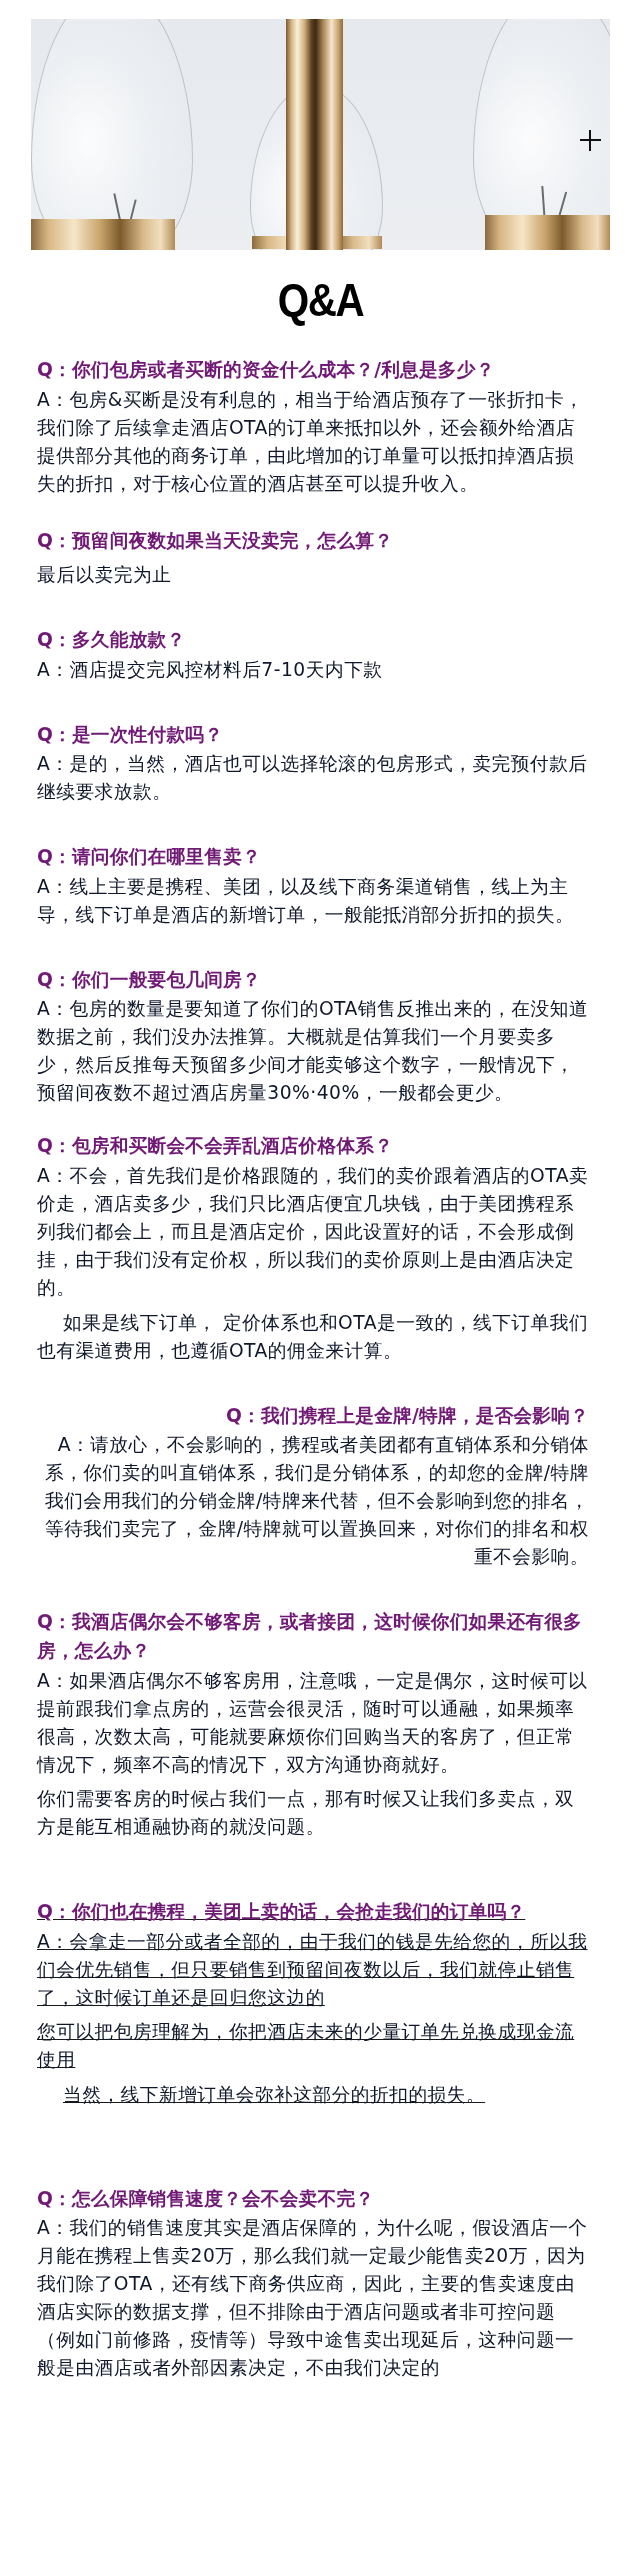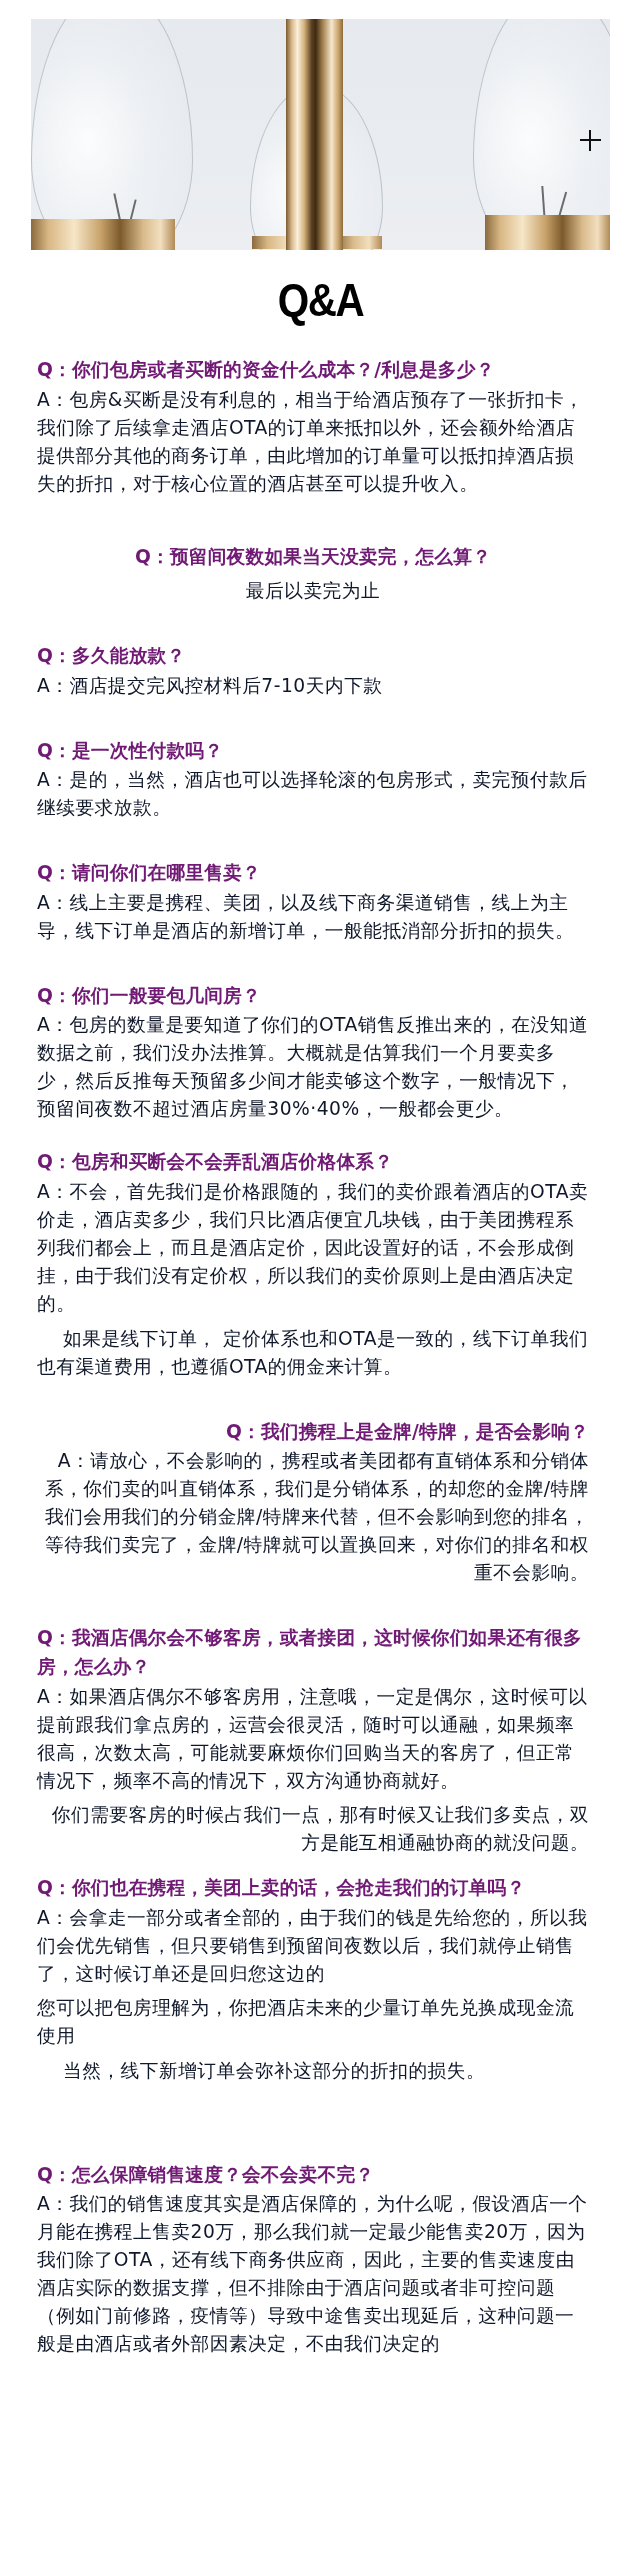--- a/index.html
+++ b/index.html
@@ -121,21 +121,21 @@
 
 <div class="qa">
   <div class="item" style="margin-top:0px;">
     <div class="q">Q：你们包房或者买断的资金什么成本？/利息是多少？</div>
     <div class="a">
       <p>A：包房&amp;买断是没有利息的，相当于给酒店预存了一张折扣卡，我们除了后续拿走酒店OTA的订单来抵扣以外，还会额外给酒店提供部分其他的商务订单，由此增加的订单量可以抵扣掉酒店损失的折扣，对于核心位置的酒店甚至可以提升收入。</p>
     </div>
   </div>
 
 
-  <div class="item" style="margin-top:44px;text-align:center;">
+  <div class="item" style="margin-top:28px;">
     <div class="q">Q：预留间夜数如果当天没卖完，怎么算？</div>
     <div class="a">
       <p style="margin-top:6.5px;">最后以卖完为止</p>
     </div>
   </div>
 
   <div class="item" style="margin-top:36px;">
     <div class="q">Q：多久能放款？</div>
     <div class="a">
       <p>A：酒店提交完风控材料后7-10天内下款</p>
@@ -175,25 +175,25 @@
     <div class="q">Q：我们携程上是金牌/特牌，是否会影响？</div>
     <div class="a">
       <p>A：请放心，不会影响的，携程或者美团都有直销体系和分销体系，你们卖的叫直销体系，我们是分销体系，的却您的金牌/特牌我们会用我们的分销金牌/特牌来代替，但不会影响到您的排名，等待我们卖完了，金牌/特牌就可以置换回来，对你们的排名和权重不会影响。</p>
     </div>
   </div>
 
   <div class="item" style="margin-top:36px;">
     <div class="q">Q：我酒店偶尔会不够客房，或者接团，这时候你们如果还有很多房，怎么办？</div>
     <div class="a">
       <p>A：如果酒店偶尔不够客房用，注意哦，一定是偶尔，这时候可以提前跟我们拿点房的，运营会很灵活，随时可以通融，如果频率很高，次数太高，可能就要麻烦你们回购当天的客房了，但正常情况下，频率不高的情况下，双方沟通协商就好。</p>
-      <p style="margin-top:6.5px;text-align:right;">你们需要客房的时候占我们一点，那有时候又让我们多卖点，双方是能互相通融协商的就没问题。</p>
-    </div>
-  </div>
-
-  <div class="item" style="margin-top:16px;">
+      <p style="margin-top:6.5px;">你们需要客房的时候占我们一点，那有时候又让我们多卖点，双方是能互相通融协商的就没问题。</p>
+    </div>
+  </div>
+
+  <div class="item" style="margin-top:56px;text-decoration:underline;">
     <div class="q">Q：你们也在携程，美团上卖的话，会抢走我们的订单吗？</div>
     <div class="a">
       <p>A：会拿走一部分或者全部的，由于我们的钱是先给您的，所以我们会优先销售，但只要销售到预留间夜数以后，我们就停止销售了，这时候订单还是回归您这边的</p>
       <p style="margin-top:6.5px;">您可以把包房理解为，你把酒店未来的少量订单先兑换成现金流使用</p>
       <p class="indent" style="margin-top:6.5px;">当然，线下新增订单会弥补这部分的折扣的损失。</p>
     </div>
   </div>
 
   <div class="item" style="margin-top:75px;">
     <div class="q">Q：怎么保障销售速度？会不会卖不完？</div>

